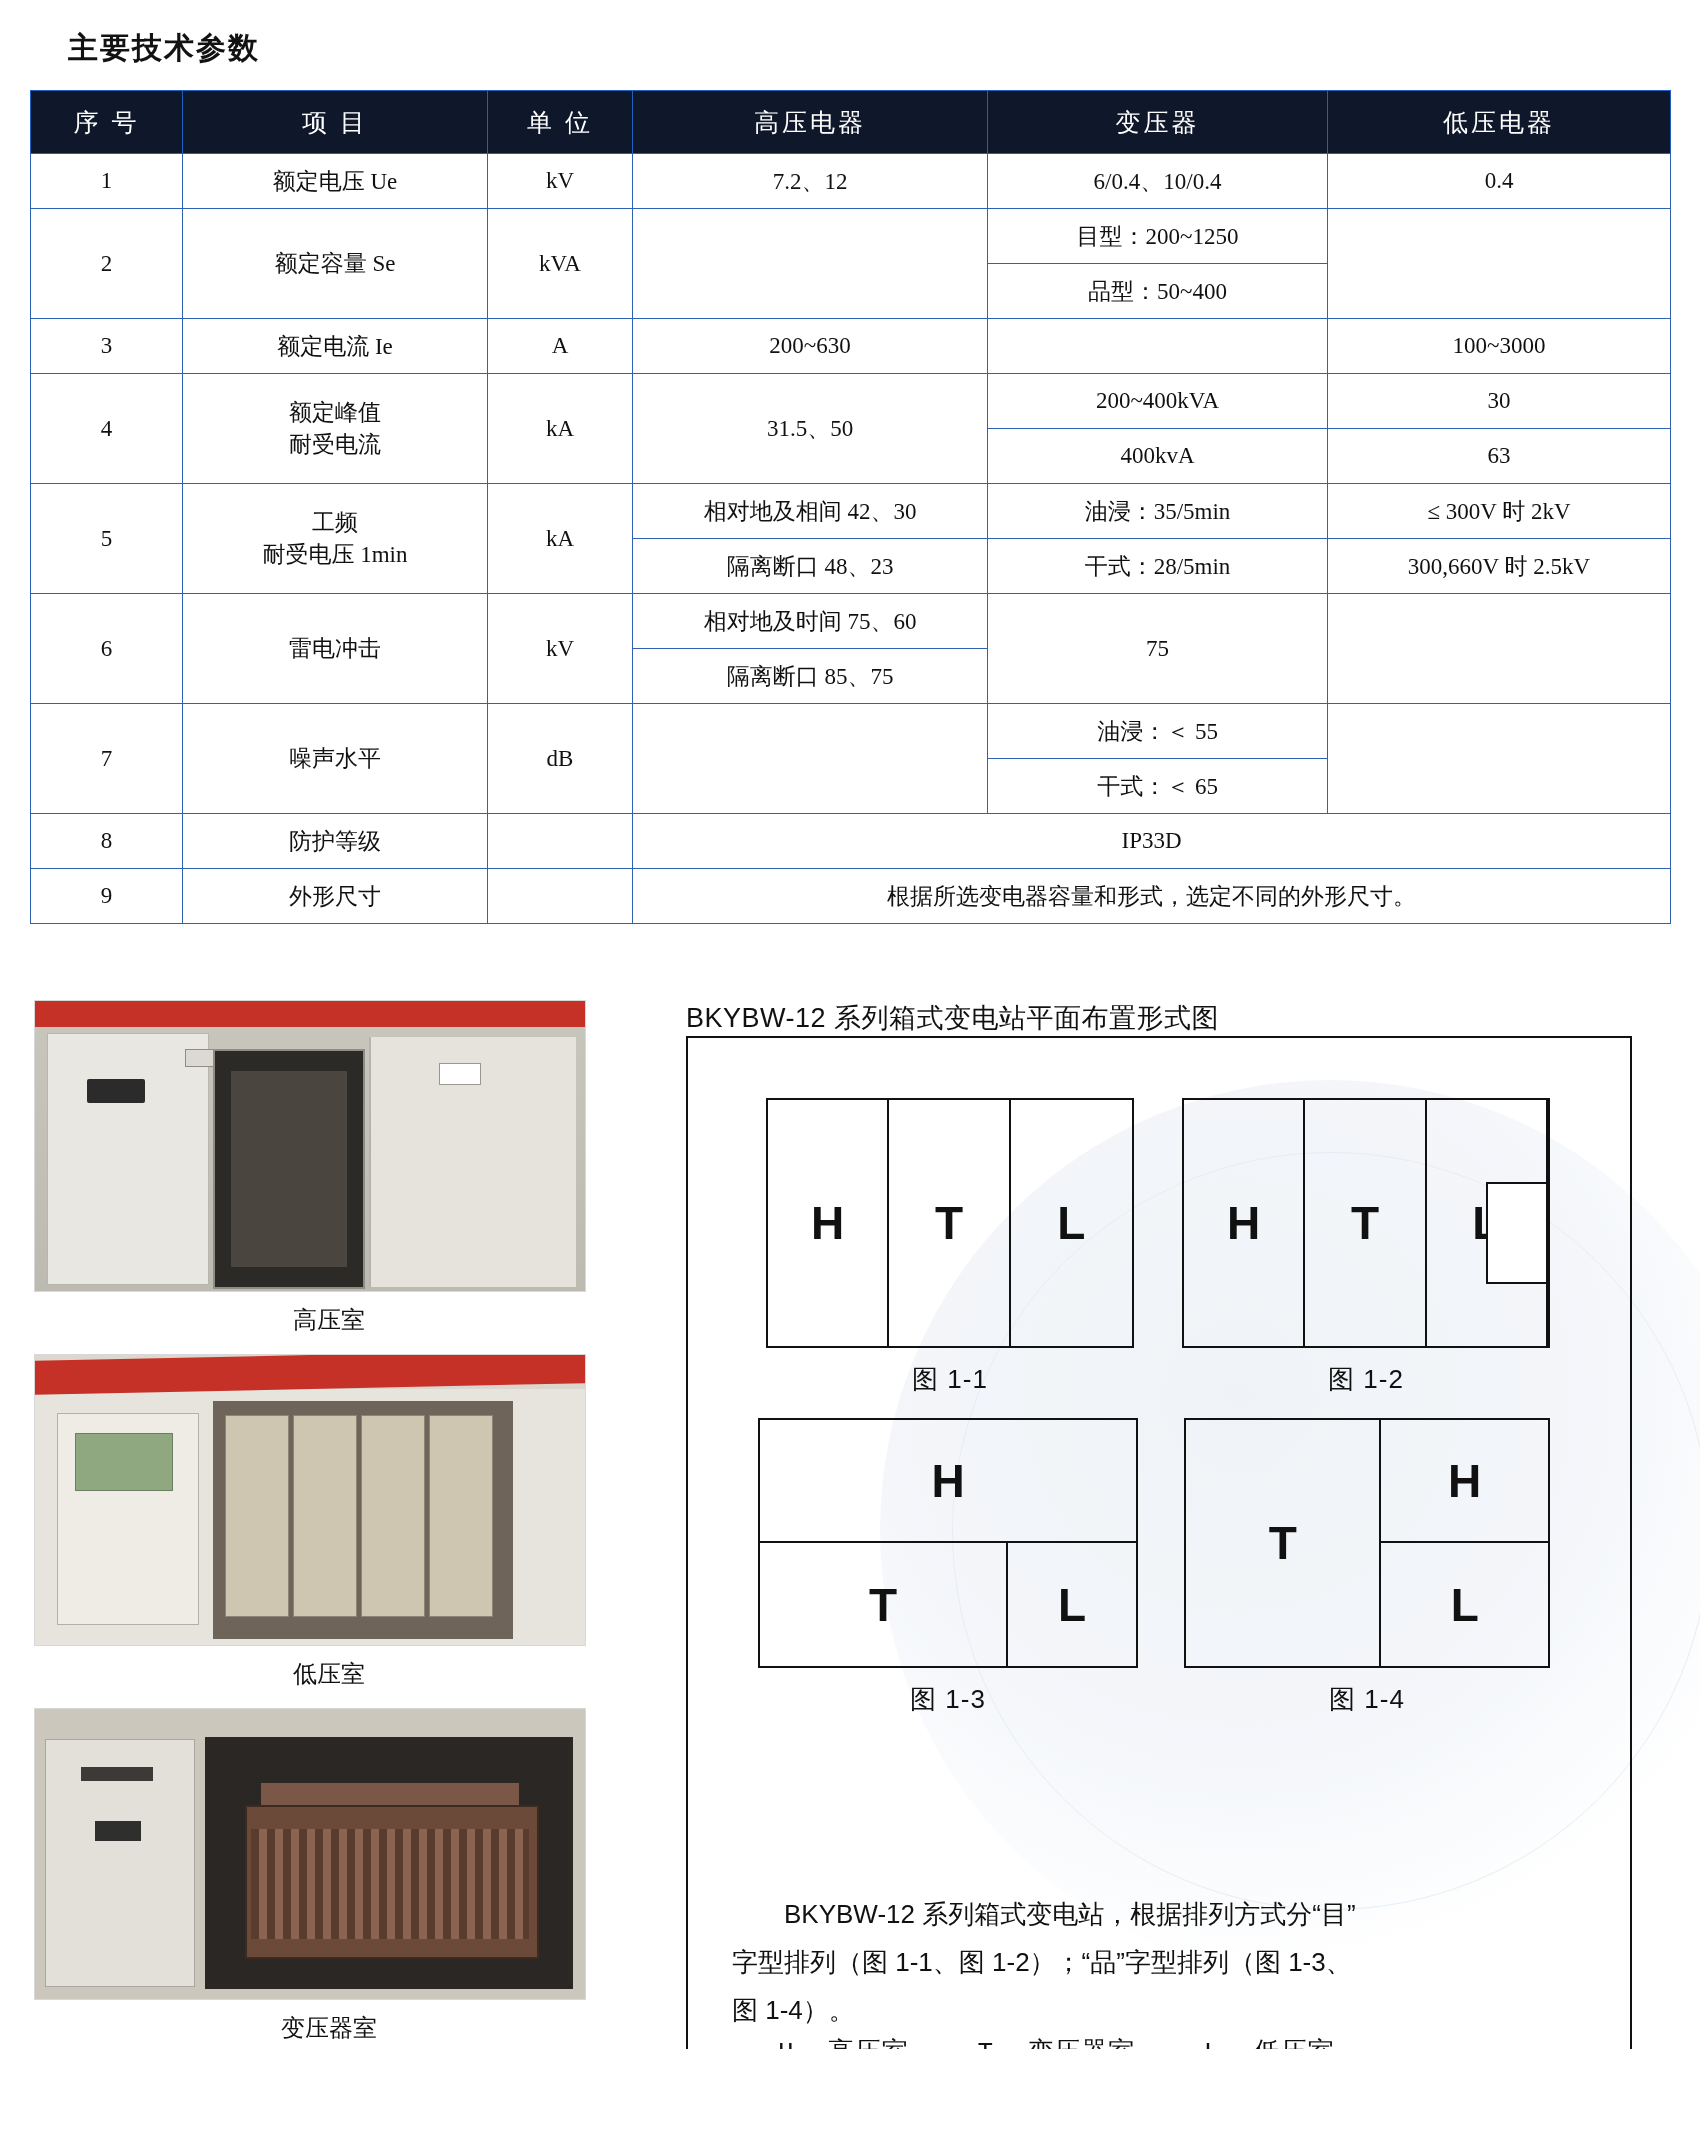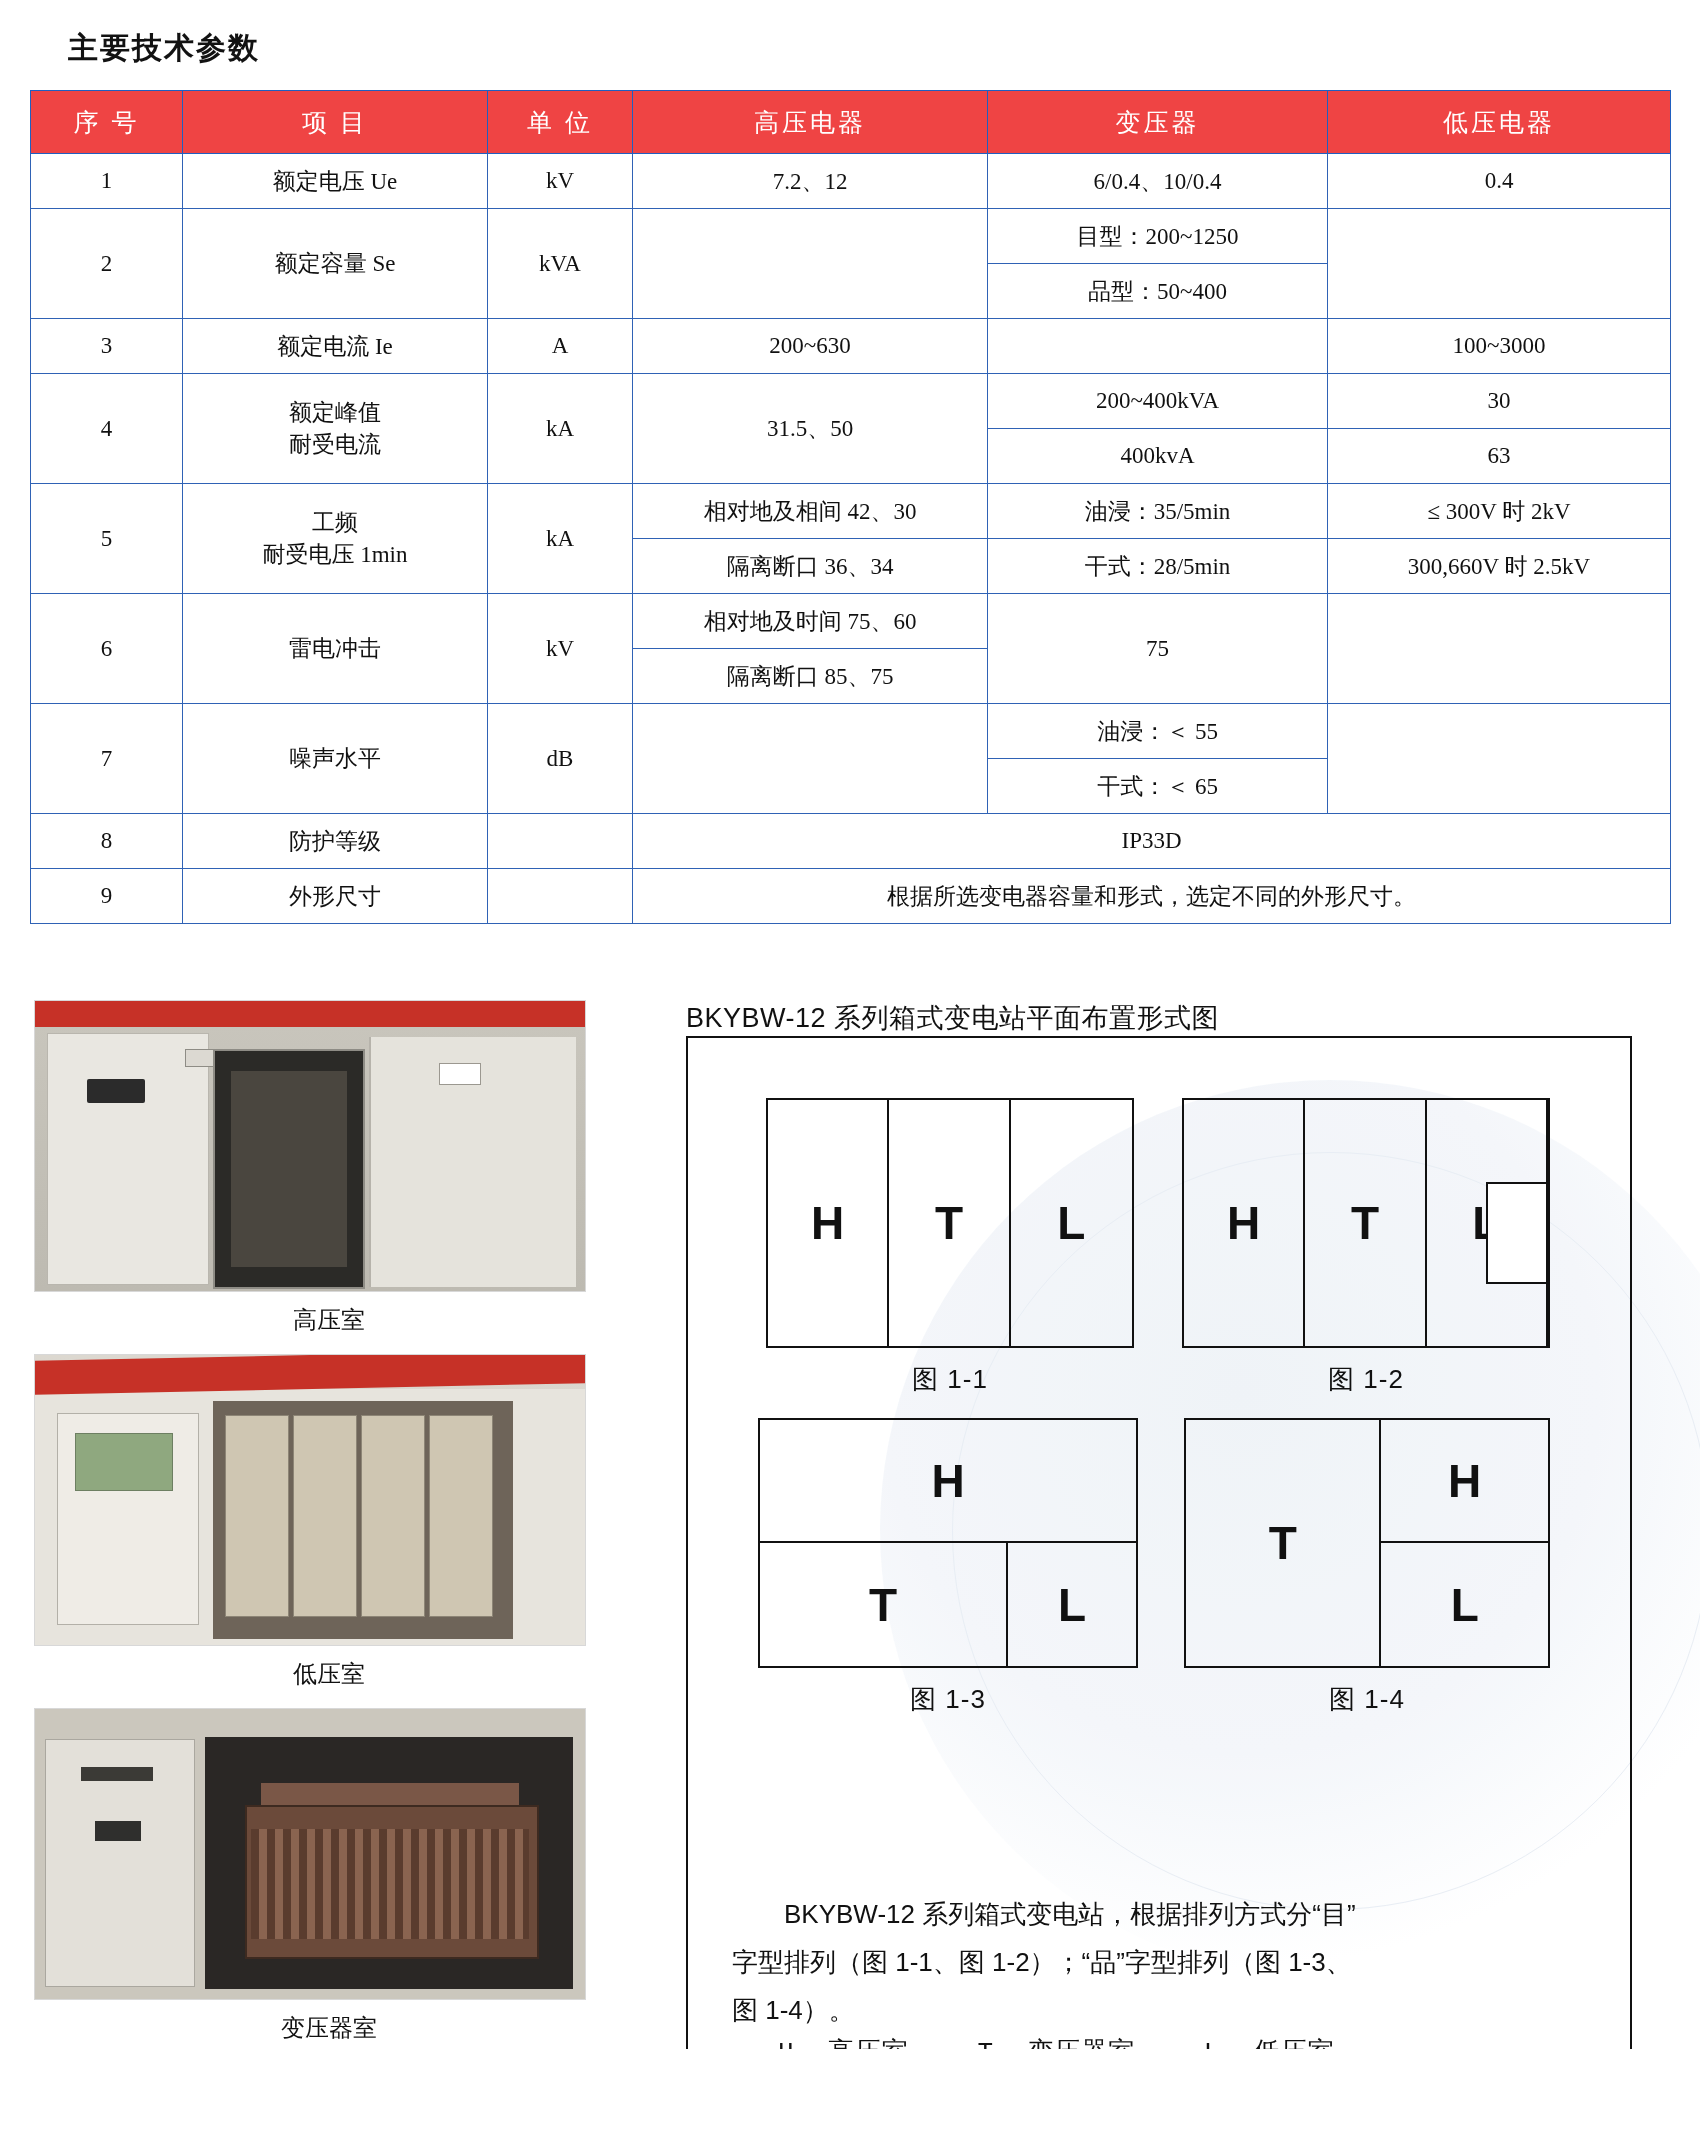--- a/index.html
+++ b/index.html
@@ -70,21 +70,21 @@
   .spec-table td, .spec-table th {
     border: 1px solid #2f62b5;
     text-align: center;
     vertical-align: middle;
     padding: 0;
     height: 54px;
     color: #111;
     font-weight: normal;
   }
   .spec-table thead th {
-    background: #ef4444;
+    background: #0f172a;
     color: #ffffff;
     font-family: "Liberation Sans", sans-serif;
     font-size: 25px;
     height: 62px;
     letter-spacing: 3px;
     border: 1px solid #1f5fc0;
   }
   .cell-2line { line-height: 1.35; }
   .nowrap { white-space: nowrap; }
 
@@ -295,21 +295,21 @@
         <td rowspan="2" class="cell-2line">
           <div>工频</div>
           <div>耐受电压 1min</div>
         </td>
         <td rowspan="2">kA</td>
         <td class="nowrap">相对地及相间 42、30</td>
         <td class="nowrap">油浸：35/5min</td>
         <td class="nowrap">≤ 300V 时 2kV</td>
       </tr>
       <tr>
-        <td class="nowrap">隔离断口 36、34</td>
+        <td class="nowrap">隔离断口 48、23</td>
         <td class="nowrap">干式：28/5min</td>
         <td class="nowrap">300,660V 时 2.5kV</td>
       </tr>
 
       <tr>
         <td rowspan="2">6</td>
         <td rowspan="2">雷电冲击</td>
         <td rowspan="2">kV</td>
         <td class="nowrap">相对地及时间 75、60</td>
         <td rowspan="2">75</td>

